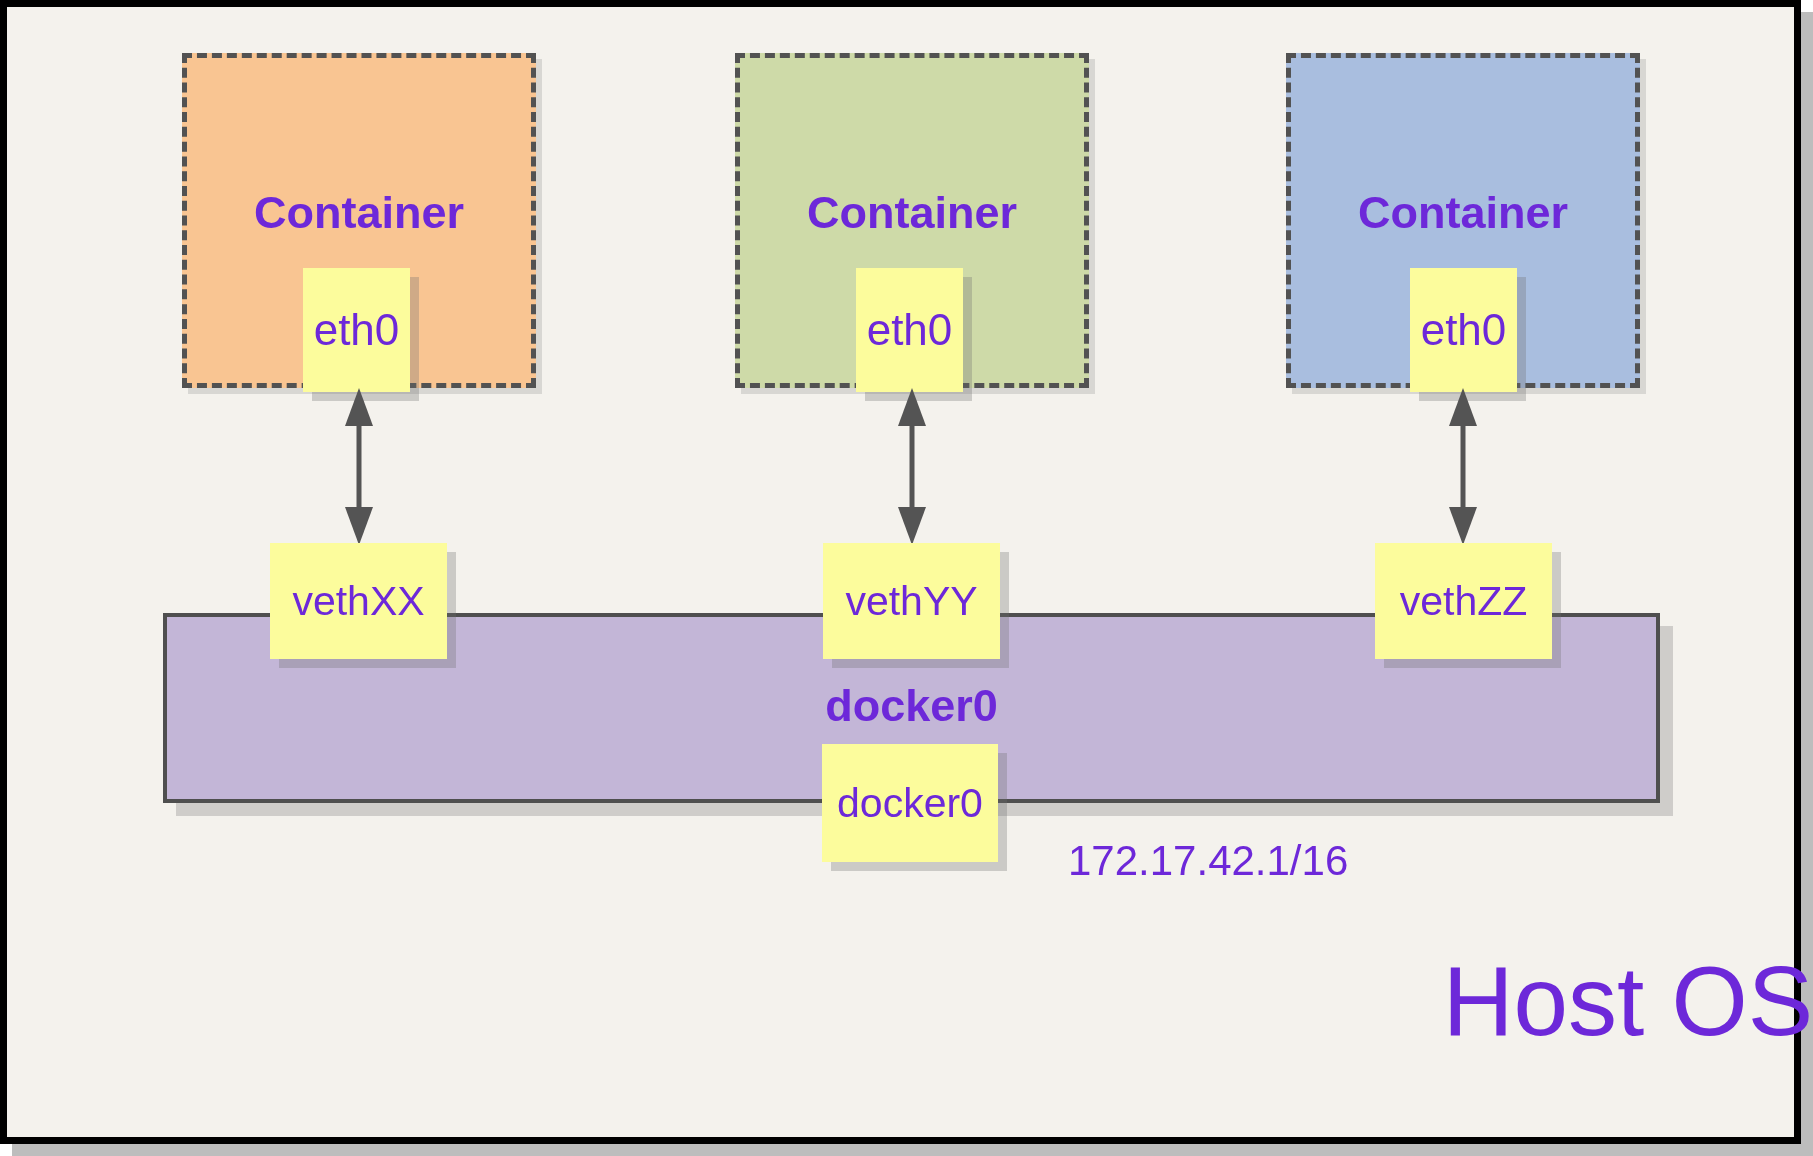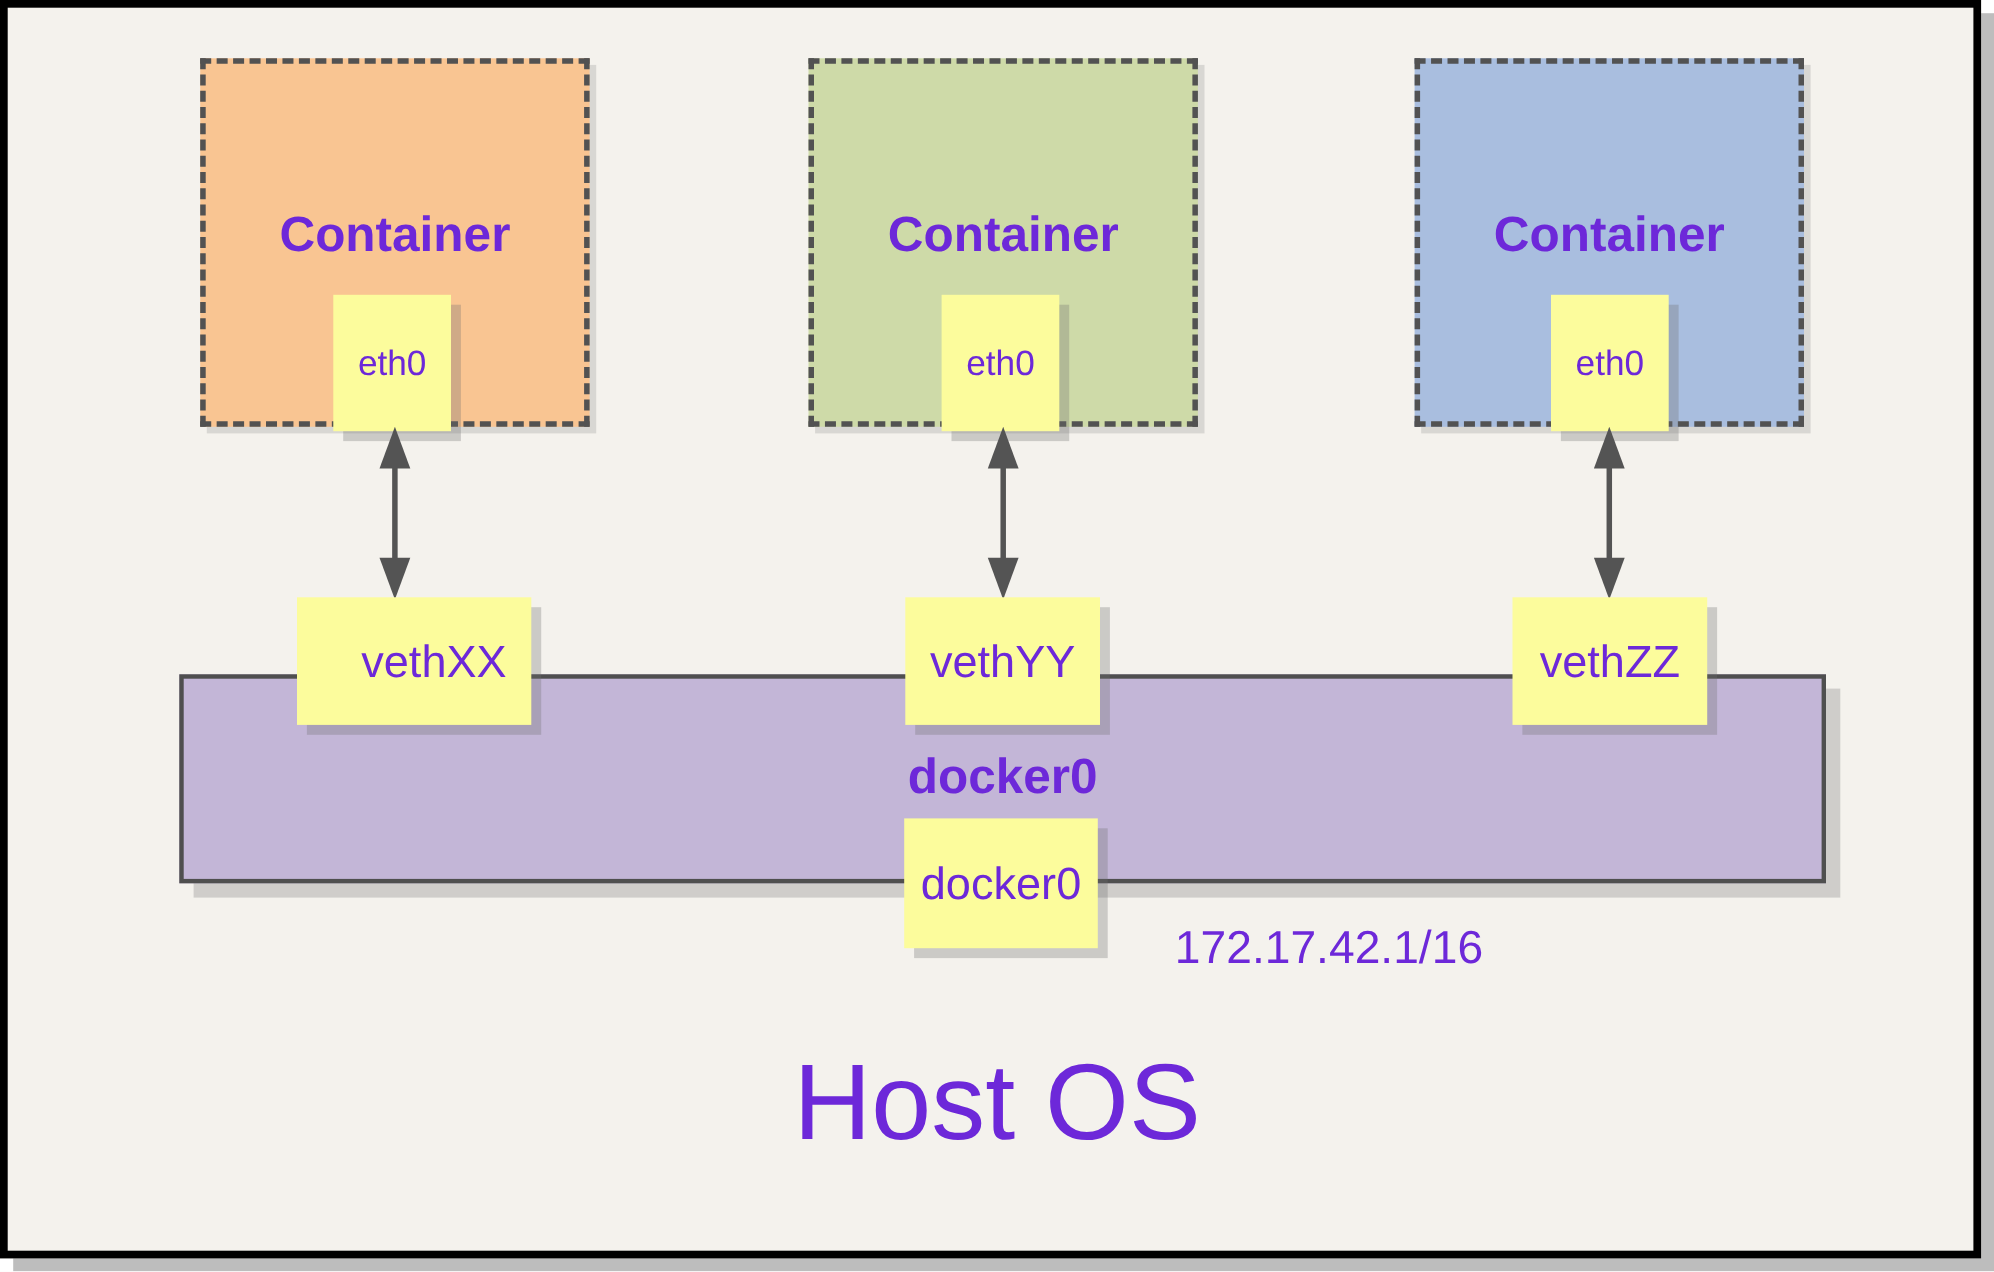--- a/index.html
+++ b/index.html
@@ -22,48 +22,48 @@
   .container-box.c1 { left:182px; }
   .container-box.c2 { left:735px; }
   .container-box.c3 { left:1286px; }
   .container-label {
     position:absolute; left:0; right:0; top:132px;
     text-align:center; font-size:45px; font-weight:bold; line-height:1;
   }
   .yellow-box {
     background:#FCFC9C;
     display:flex; align-items:center; justify-content:center;
-    font-size:32px; line-height:1;
+    font-size:44px; line-height:1;
     box-shadow:9px 9px 0 rgba(110,110,110,0.30);
   }
   .eth { top:268px; width:107px; height:124px; }
   .eth.e1 { left:303px; }
   .eth.e2 { left:856px; }
   .eth.e3 { left:1410px; }
   .arrow { top:388px; width:36px; height:157px; }
   .arrow.a1 { left:341px; }
   .arrow.a2 { left:894px; }
   .arrow.a3 { left:1445px; }
   .bridge-bar {
     left:163px; top:613px; width:1497px; height:190px;
     border:4px solid #4F4F4F; box-sizing:border-box;
     box-shadow:13px 13px 0 rgba(110,110,110,0.28);
   }
   .bridge-label {
     position:absolute; left:0; right:0; top:66px;
     text-align:center; font-size:45px; font-weight:bold; line-height:1;
   }
   .veth { top:543px; width:177px; height:116px; font-size:41px; }
-  .veth.v1 { left:270px;padding-left:36px; }
+  .veth.v1 { left:270px; }
   .veth.v2 { left:823px;text-align:center; }
   .veth.v3 { left:1375px; }
   .docker0-box { left:822px; top:744px; width:176px; height:118px; font-size:41px; }
   .ip-text { left:1068px; top:840px; font-size:42px; line-height:1; white-space:nowrap; }
   .host-label {
-    left:0; width:1813px; top:948px; text-align:center;
+    left:0; width:1813px; top:948px; text-align:right;
     font-size:98px; font-weight:400; line-height:1.1;
   }
 </style>
 </head>
 <body>
 
 <div class="stage">
 
   <div class="abs panel"></div>
 

